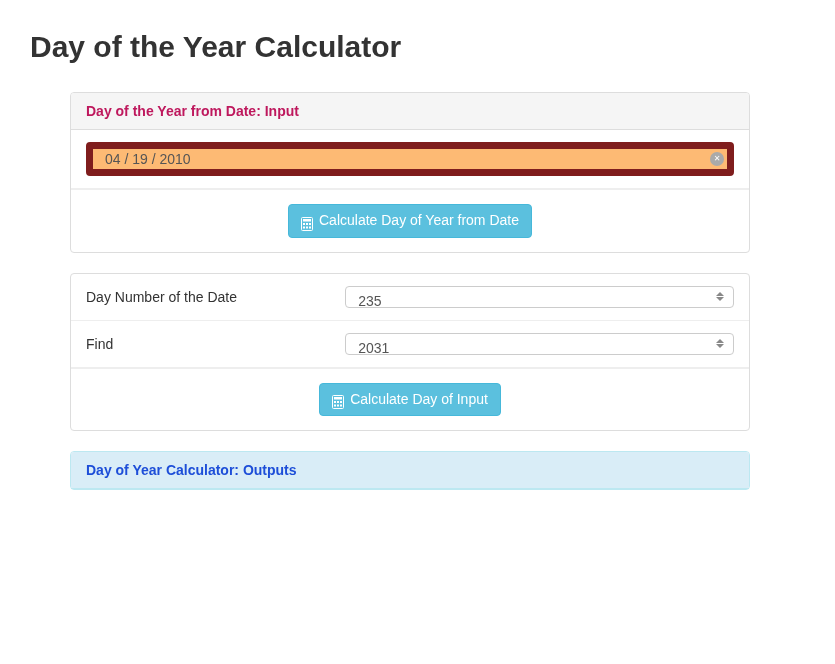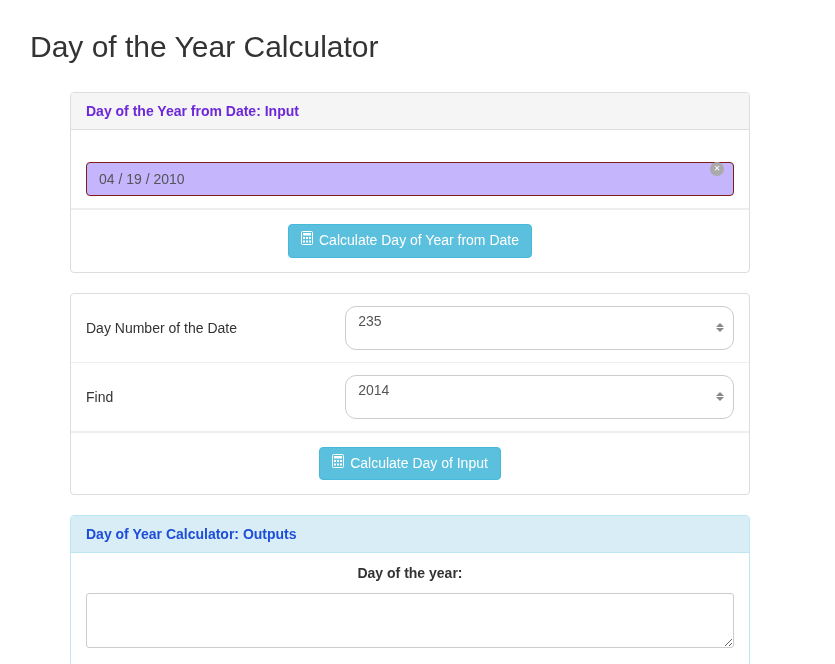--- a/index.html
+++ b/index.html
@@ -9,21 +9,21 @@
     }
     body {
       font-family: "Helvetica Neue", Helvetica, Arial, sans-serif;
       font-size: 14px;
       color: #333;
       background: #fff;
       padding: 20px 30px;
     }
     h1 {
       font-size: 30px;
-      font-weight: normal;
+      font-weight: bold;
       margin-bottom: 28px;
       margin-top: 10px;
     }
     .panels-wrapper {
       padding-left: 40px;
       padding-right: 40px;
       max-width: 760px;
     }
     .panel {
       border: 1px solid #ddd;
@@ -31,21 +31,21 @@
       margin-bottom: 20px;
       background: #fff;
     }
     .panel-heading {
       background: #f5f5f5;
       border-bottom: 1px solid #ddd;
       border-top-left-radius: 3px;
       border-top-right-radius: 3px;
       padding: 10px 15px;
       font-weight: bold;
-      color: #6d28d9;
+      color: #be185d;
     }
     .panel-heading.info {
       background: #d9edf7;
       color: #1d4ed8;
       border-bottom-color: #bce8f1;
     }
     .panel.info {
       border-color: #bce8f1;
     }
     .panel-body {
@@ -65,29 +65,28 @@
       color: #333;
     }
     .form-control-wrap {
       flex: 1;
       position: relative;
     }
     .date-input {
       width: 100%;
       height: 34px;
       padding: 6px 30px 6px 12px;
-      border: 1px solid #7f1d1d;
+      border: 7px solid #7f1d1d;
       border-radius: 4px;
       font-size: 14px;
       color: #555;
-      background: #c4b5fd;
+      background: #fdba74;
       display: flex;
       align-items: center;
       justify-content: space-between;
-      margin-top: 20px;
     }
     .date-text {
       color: #555;
     }
     .clear-btn {
       position: absolute;
       right: 10px;
       top: 50%;
       transform: translateY(-50%);
       width: 14px;
@@ -100,24 +99,24 @@
       cursor: pointer;
     }
     .clear-btn::before {
       content: "✕";
       color: #fff;
       font-size: 8px;
       line-height: 1;
     }
     .number-input {
       width: 100%;
-      height: 44px;
+      height: 22px;
       padding: 6px 24px 6px 12px;
       border: 1px solid #ccc;
-      border-radius: 11px;
+      border-radius: 4px;
       font-size: 14px;
       color: #555;
       background: #fff;
       position: relative;
     }
     .spinner {
       position: absolute;
       right: 8px;
       top: 50%;
       transform: translateY(-50%);
@@ -141,21 +140,21 @@
     .spinner-down {
       border-top: 4px solid #888;
     }
     .button-row {
       text-align: center;
       padding: 14px 15px;
       border-top: 1px solid #eee;
     }
     .btn {
       display: inline-flex;
-      align-items: flex-start;
+      align-items: flex-end;
       gap: 6px;
       background: #5bc0de;
       color: #fff;
       border: 1px solid #46b8da;
       border-radius: 4px;
       padding: 6px 12px;
       font-size: 14px;
       cursor: pointer;
       line-height: 1.4;
     }
@@ -235,21 +234,21 @@
           <div class="spinner">
             <div class="spinner-up"></div>
             <div class="spinner-down"></div>
           </div>
         </div>
       </div>
       <div class="form-row">
         <div class="form-label">Find</div>
         <div class="form-control-wrap">
           <div class="number-input">
-            <span>2014</span>
+            <span>2031</span>
           </div>
           <div class="spinner">
             <div class="spinner-up"></div>
             <div class="spinner-down"></div>
           </div>
         </div>
       </div>
       <div class="button-row">
         <button class="btn">
           <span class="btn-icon">
@@ -265,21 +264,15 @@
             </svg>
           </span>
           <span>Calculate Day of Input</span>
         </button>
       </div>
     </div>
   </div>
 
   <div class="panel info">
     <div class="panel-heading info">Day of Year Calculator: Outputs</div>
-    <div class="panel-body">
-      <div class="output-label-row">Day of the year:</div>
-      <div class="output-textarea-wrap">
-        <textarea class="output-textarea" style=""></textarea>
-      </div>
-    </div>
   </div>
 
 </div>
 
 </body></html>

